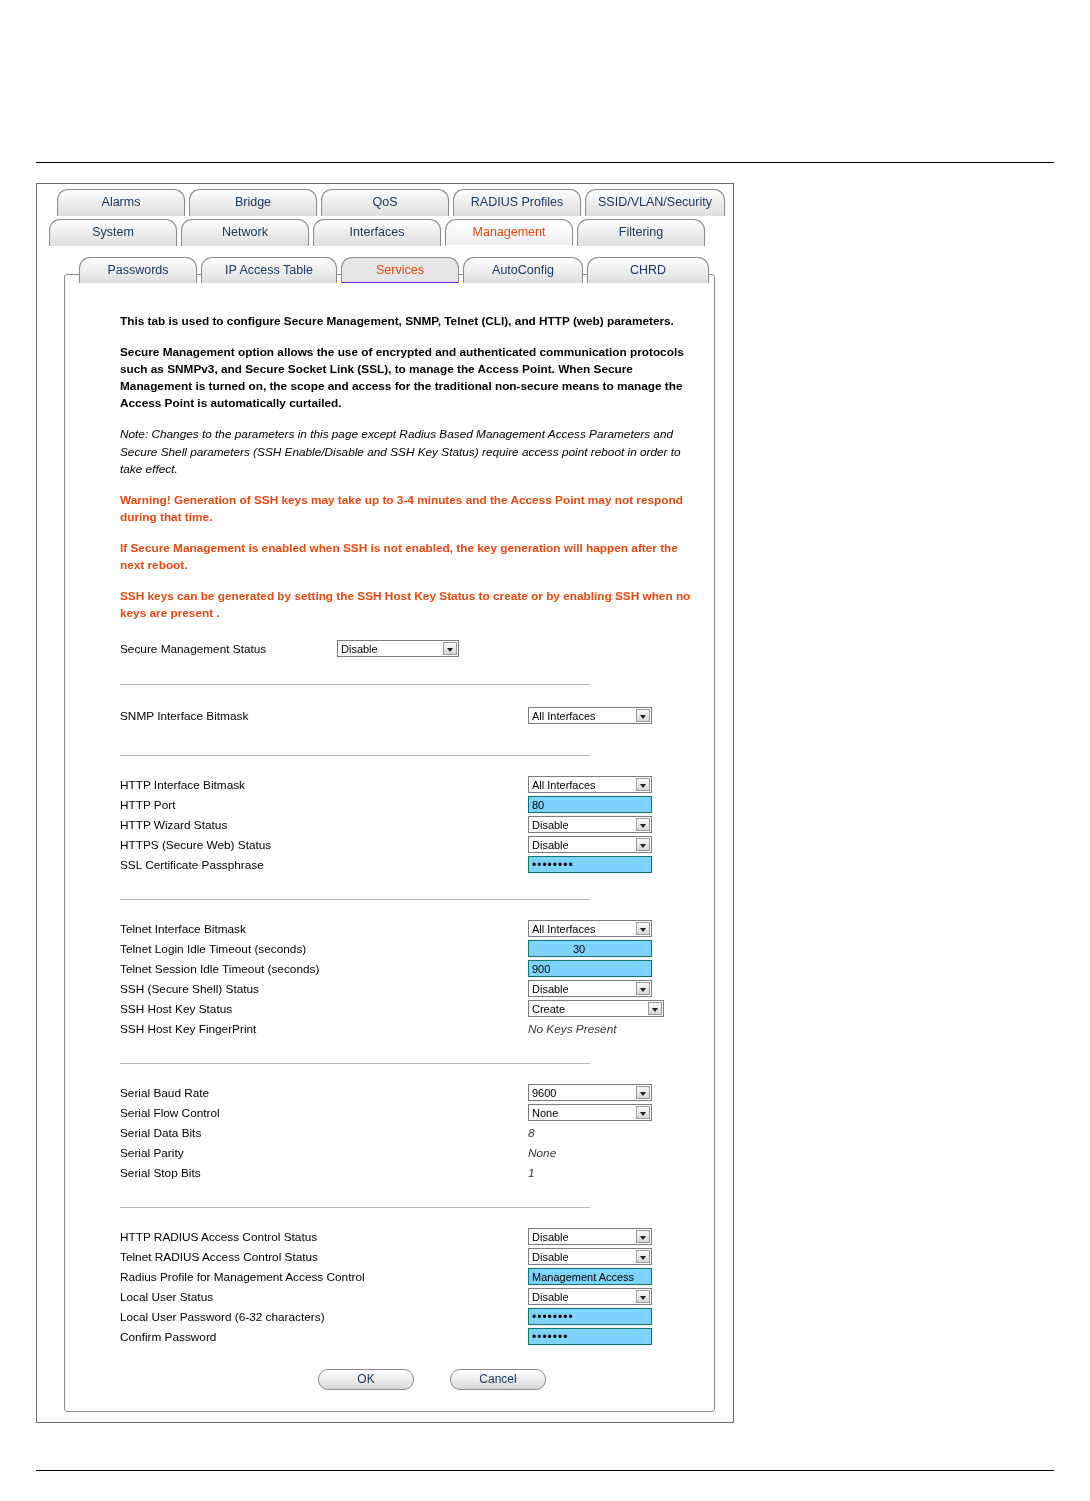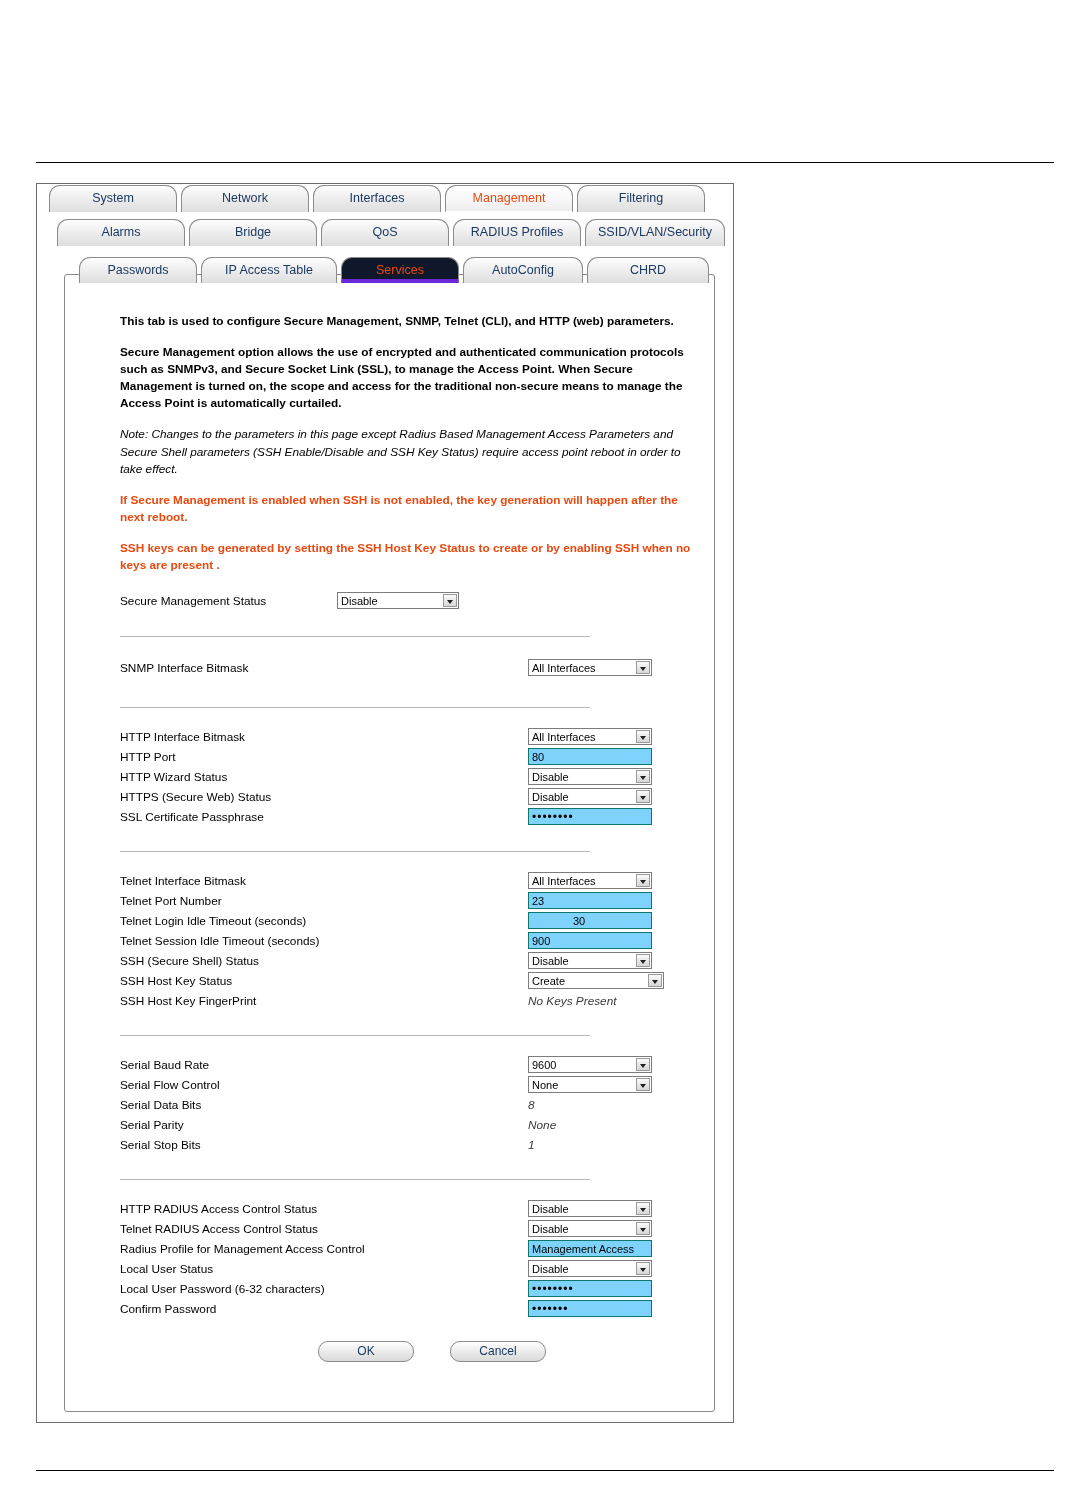--- a/index.html
+++ b/index.html
@@ -96,22 +96,22 @@
     background: linear-gradient(to bottom, #fdfdfd 0%, #ececec 55%, #dedede 100%);
     border: 1px solid #8b8b8b;
     border-bottom: none;
     border-radius: 11px 11px 0 0;
     box-sizing: border-box;
     white-space: nowrap;
     cursor: pointer;
   }
   .inner-tab.active {
     color: #e8490f;
-    background: #0f172a;
-    border-bottom: 4px solid #6d28d9;
+    background: #e5e5e5;
+    border-bottom: 1px solid #6d28d9;
   }
 
   
   .content {
     position: absolute;
     left: 0;
     top: 28px;
     right: 0;
     bottom: 0;
     padding: 10px 14px 0 55px;
@@ -243,56 +243,56 @@
   }
 </style>
 </head>
 <body>
 
 <div class="page-rule rule-top"></div>
 <div class="page-rule rule-bottom"></div>
 
 <div class="window">
 
+  <div class="tabrow row1">
+    <div class="tab" style="left:20px; width:128px;">
+      <span>Alarms</span>
+    </div>
+    <div class="tab" style="left:152px; width:128px;">
+      <span>Bridge</span>
+    </div>
+    <div class="tab" style="left:284px; width:128px;">
+      <span>QoS</span>
+    </div>
+    <div class="tab" style="left:416px; width:128px;">
+      <span>RADIUS Profiles</span>
+    </div>
+    <div class="tab" style="left:548px; width:140px;">
+      <span>SSID/VLAN/Security</span>
+    </div>
+  </div>
+
   <div class="tabrow row2">
     <div class="tab" style="left:12px; width:128px;">
       <span>System</span>
     </div>
     <div class="tab" style="left:144px; width:128px;">
       <span>Network</span>
     </div>
     <div class="tab" style="left:276px; width:128px;">
       <span>Interfaces</span>
     </div>
     <div class="tab active" style="left:408px; width:128px;">
       <span>Management</span>
     </div>
     <div class="tab" style="left:540px; width:128px;">
       <span>Filtering</span>
     </div>
   </div>
 
-  <div class="tabrow row1">
-    <div class="tab" style="left:20px; width:128px;">
-      <span>Alarms</span>
-    </div>
-    <div class="tab" style="left:152px; width:128px;">
-      <span>Bridge</span>
-    </div>
-    <div class="tab" style="left:284px; width:128px;">
-      <span>QoS</span>
-    </div>
-    <div class="tab" style="left:416px; width:128px;">
-      <span>RADIUS Profiles</span>
-    </div>
-    <div class="tab" style="left:548px; width:140px;">
-      <span>SSID/VLAN/Security</span>
-    </div>
-  </div>
-
   <div class="inner-wrap">
 
     <div class="inner-tabrow">
       <div class="inner-tab" style="left:14px; width:118px;">
         <span>Passwords</span>
       </div>
       <div class="inner-tab" style="left:136px; width:136px;">
         <span>IP Access Table</span>
       </div>
       <div class="inner-tab active" style="left:276px; width:118px;">
@@ -304,20 +304,21 @@
       <div class="inner-tab" style="left:522px; width:122px;">
         <span>CHRD</span>
       </div>
     </div>
 
     <div class="content">
 
       <p class="intro">This tab is used to configure Secure Management, SNMP, Telnet (CLI), and HTTP (web) parameters.</p>
       <p class="intro">Secure Management option allows the use of encrypted and authenticated communication protocols such as SNMPv3, and Secure Socket Link (SSL), to manage the Access Point. When Secure Management is turned on, the scope and access for the traditional non-secure means to manage the Access Point is automatically curtailed.</p>
       <p class="note">Note: Changes to the parameters in this page except Radius Based Management Access Parameters and Secure Shell parameters (SSH Enable/Disable and SSH Key Status) require access point reboot in order to take effect.</p>
+      <p class="warn">Warning! Generation of SSH keys may take up to 3-4 minutes and the Access Point may not respond during that time.</p>
       <p class="warn">If Secure Management is enabled when SSH is not enabled, the key generation will happen after the next reboot.</p>
       <p class="warn">SSH keys can be generated by setting the SSH Host Key Status to create or by enabling SSH when no keys are present .</p>
 
       <div class="field-row" style="margin-top:18px; height:22px;">
         <div class="field-label">Secure Management Status</div>
         <div class="ctl select" style="left:217px; width:122px;">
           <span>Disable</span>
           <span class="arrow"></span>
         </div>
       </div>
@@ -371,26 +372,20 @@
       <div class="divider" style="margin-top:24px;"></div>
 
       <div class="field-row" style="margin-top:20px;">
         <div class="field-label">Telnet Interface Bitmask</div>
         <div class="ctl select" style="left:408px; width:124px;">
           <span>All Interfaces</span>
           <span class="arrow"></span>
         </div>
       </div>
       <div class="field-row">
-        <div class="field-label">Telnet Port Number</div>
-        <div class="ctl textbox" style="left:408px; width:124px;">
-          <span>23</span>
-        </div>
-      </div>
-      <div class="field-row">
         <div class="field-label">Telnet Login Idle Timeout (seconds)</div>
         <div class="ctl textbox" style="left:408px; width:124px;padding-left:44px;">
           <span>30</span>
         </div>
       </div>
       <div class="field-row">
         <div class="field-label">Telnet Session Idle Timeout (seconds)</div>
         <div class="ctl textbox" style="left:408px; width:124px;">
           <span>900</span>
         </div>

